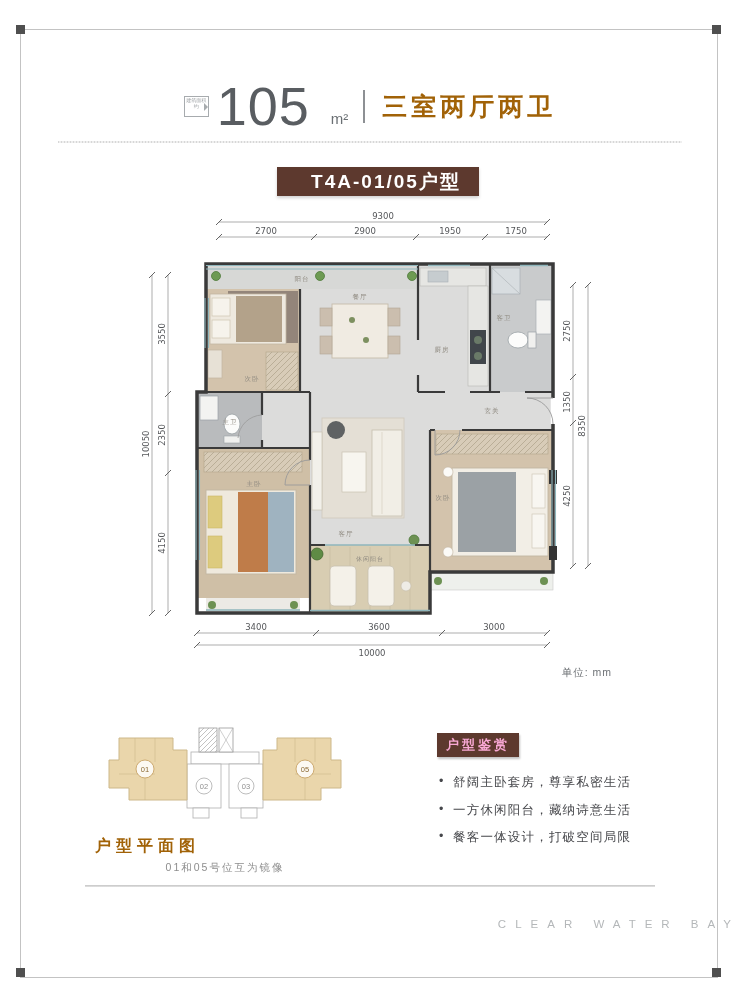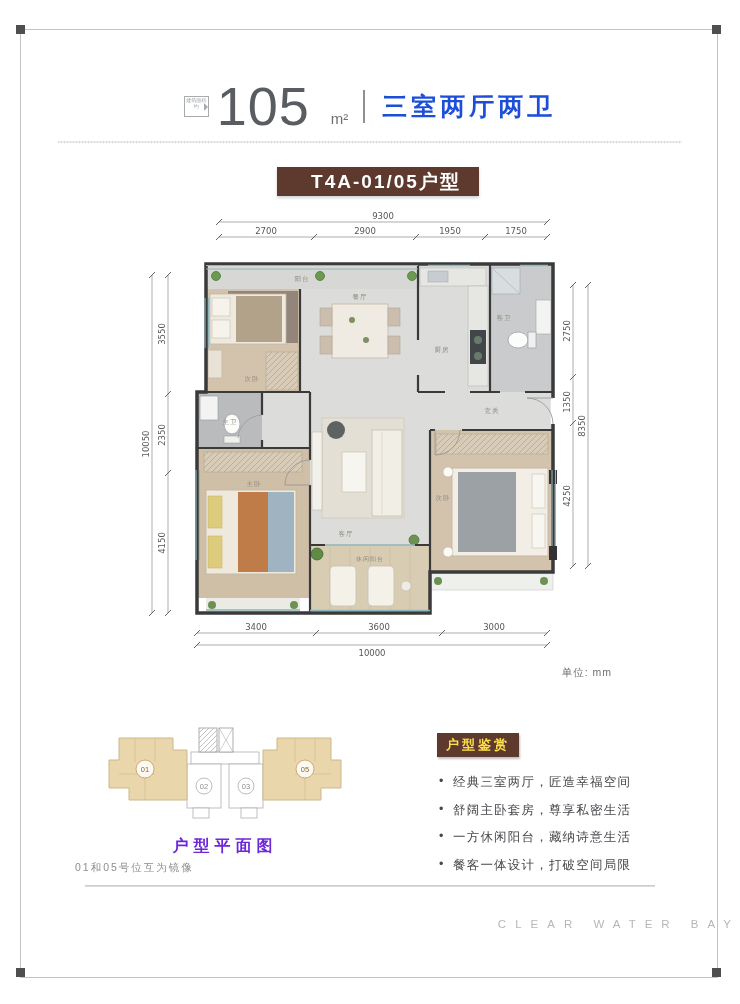--- a/index.html
+++ b/index.html
@@ -14,45 +14,45 @@
   
   .header{position:absolute;left:0;right:0;top:80px;height:52px;display:flex;
           align-items:center;justify-content:center;}
   .stamp{width:23px;height:19px;border:1px solid #a7abae;color:#9a9ea1;font-size:5px;
          line-height:6px;text-align:center;overflow:hidden;position:relative;margin-right:8px;}
   .stamp::after{content:"";position:absolute;right:-4px;top:6px;border:4px solid transparent;
          border-left-color:#a7abae;}
   .area-num{font-size:54px;line-height:1;font-weight:400;color:#595d61;letter-spacing:1px;}
   .area-unit{font-size:15px;color:#6b7074;margin:24px 0 0 21px;}
   .hdr-sep{width:2px;height:33px;background:#8d9094;margin:0 17px 0 15px;}
-  .hdr-layout{font-size:25px;font-weight:700;color:#1d4ed8;letter-spacing:4px;}
+  .hdr-layout{font-size:25px;font-weight:700;color:#a16207;letter-spacing:4px;}
   .header-rule{position:absolute;left:58px;top:141px;width:624px;height:2px;
     background:repeating-linear-gradient(90deg,#d7d7d7 0 1px,#efefef 1px 3px);}
 
   
   .unit-badge{position:absolute;left:277px;top:167px;width:186px;height:29px;
     background:#5d392e;color:#fff;display:flex;align-items:center;justify-content:center;
     font-size:19px;font-weight:700;letter-spacing:2px;box-shadow:0 2px 3px rgba(0,0,0,.18);padding-left:16px;}
 
   
   .plan-svg{position:absolute;left:140px;top:205px;width:480px;height:500px;}
   .plan-svg text{font-family:"DejaVu Sans","Liberation Sans",sans-serif;}
   .unit-note{position:absolute;left:470px;top:666px;width:142px;text-align:right;
     font-size:10.5px;color:#6d7175;letter-spacing:1px;}
 
   
   .keyplan-svg{position:absolute;left:95px;top:722px;width:260px;height:110px;}
-  .kp-title{position:absolute;left:95px;top:836px;width:260px;text-align:center;
-    font-size:16px;font-weight:700;color:#6d28d9;letter-spacing:5px;}
-  .kp-note{position:absolute;left:75px;top:861px;width:300px;
+  .kp-title{position:absolute;left:95px;top:836px;width:260px;text-align:left;
+    font-size:16px;font-weight:700;color:#a16207;letter-spacing:5px;}
+  .kp-note{position:absolute;left:75px;top:861px;width:300px;text-align:center;
     font-size:10.5px;color:#8d8d8d;letter-spacing:2px;}
 
   
   .appr{position:absolute;left:437px;top:733px;width:215px;}
-  .appr-badge{display:inline-block;background:#5d392e;color:#fde047;font-size:13px;font-weight:700;
+  .appr-badge{display:inline-block;background:#5d392e;color:#f9a8d4;font-size:13px;font-weight:700;
     letter-spacing:3px;padding:3px 9px;box-shadow:1px 2px 2px rgba(0,0,0,.25);}
   .appr ul{list-style:none;margin:17px 0 0 2px;padding:0;}
   .appr li{position:relative;padding-left:14px;margin-bottom:10.5px;font-size:12.5px;
     color:#46474b;letter-spacing:1.2px;font-weight:500;}
   .appr li::before{content:"•";position:absolute;left:0;top:0;color:#46474b;}
 
   
   .footer-rule{position:absolute;left:85px;top:885px;width:570px;height:2px;
     background:linear-gradient(180deg,#c6c6c6,#e3e3e3);}
   .brand{position:absolute;left:0;right:0;top:918px;text-align:right;font-size:11.5px;
@@ -277,21 +277,20 @@
     <text x="151" y="67" font-size="7.5" fill="#8f8f8f" text-anchor="middle">03</text>
     <circle cx="210" cy="47" r="9" fill="rgba(255,255,255,0.85)" stroke="#c8a468" stroke-width="0.9"></circle>
     <text x="210" y="50" font-size="7.5" fill="#8c6a34" text-anchor="middle">05</text>
   </svg>
   <div class="kp-title">户型平面图</div>
   <div class="kp-note">01和05号位互为镜像</div>
 
   <div class="appr">
     <span class="appr-badge">户型鉴赏</span>
     <ul>
-      <li><span>经典三室两厅，匠造幸福空间</span></li>
       <li><span>舒阔主卧套房，尊享私密生活</span></li>
       <li><span>一方休闲阳台，藏纳诗意生活</span></li>
       <li><span>餐客一体设计，打破空间局限</span></li>
     </ul>
   </div>
 
   <div class="footer-rule"></div>
   <div class="brand">CLEAR WATER BAY</div>
 
 </div>

